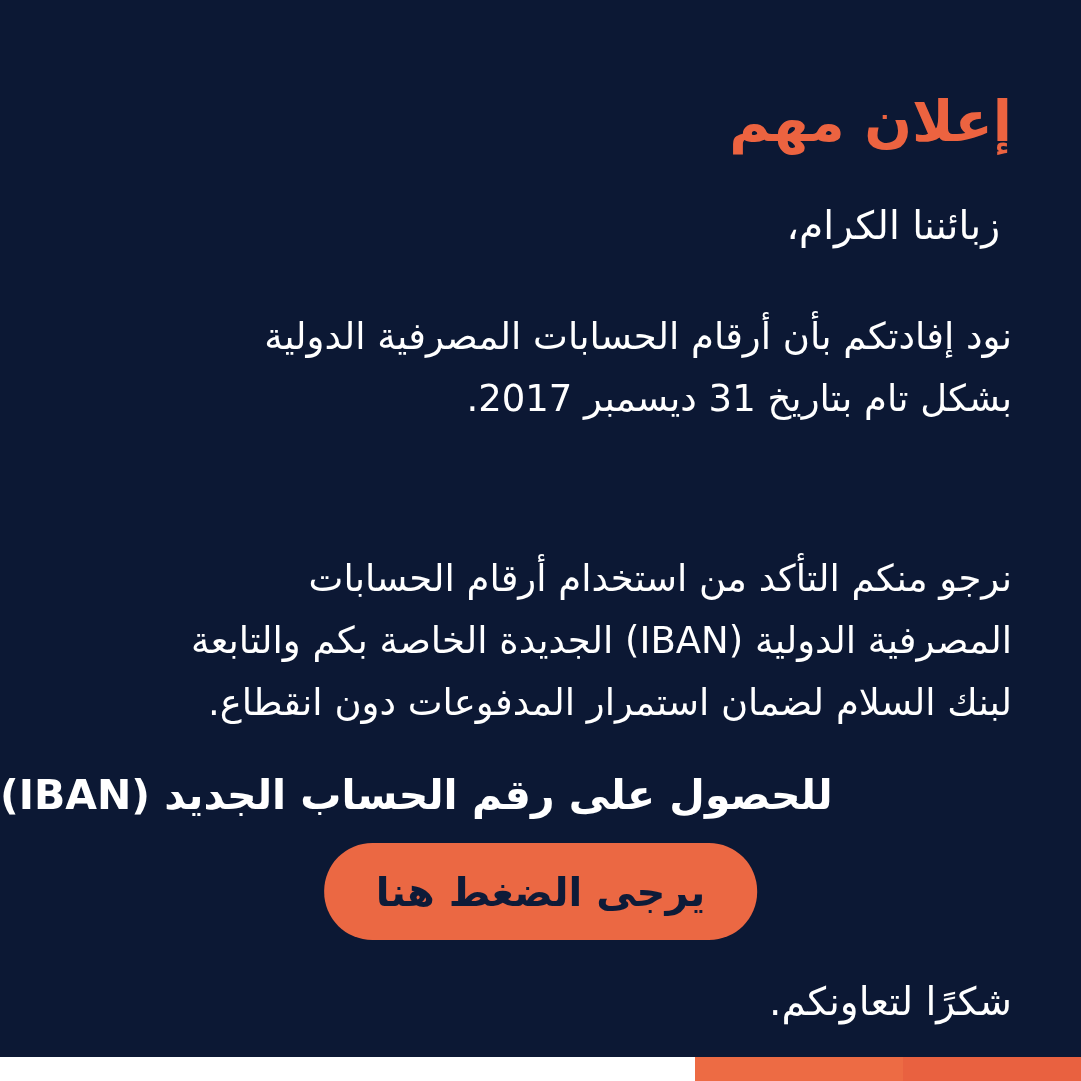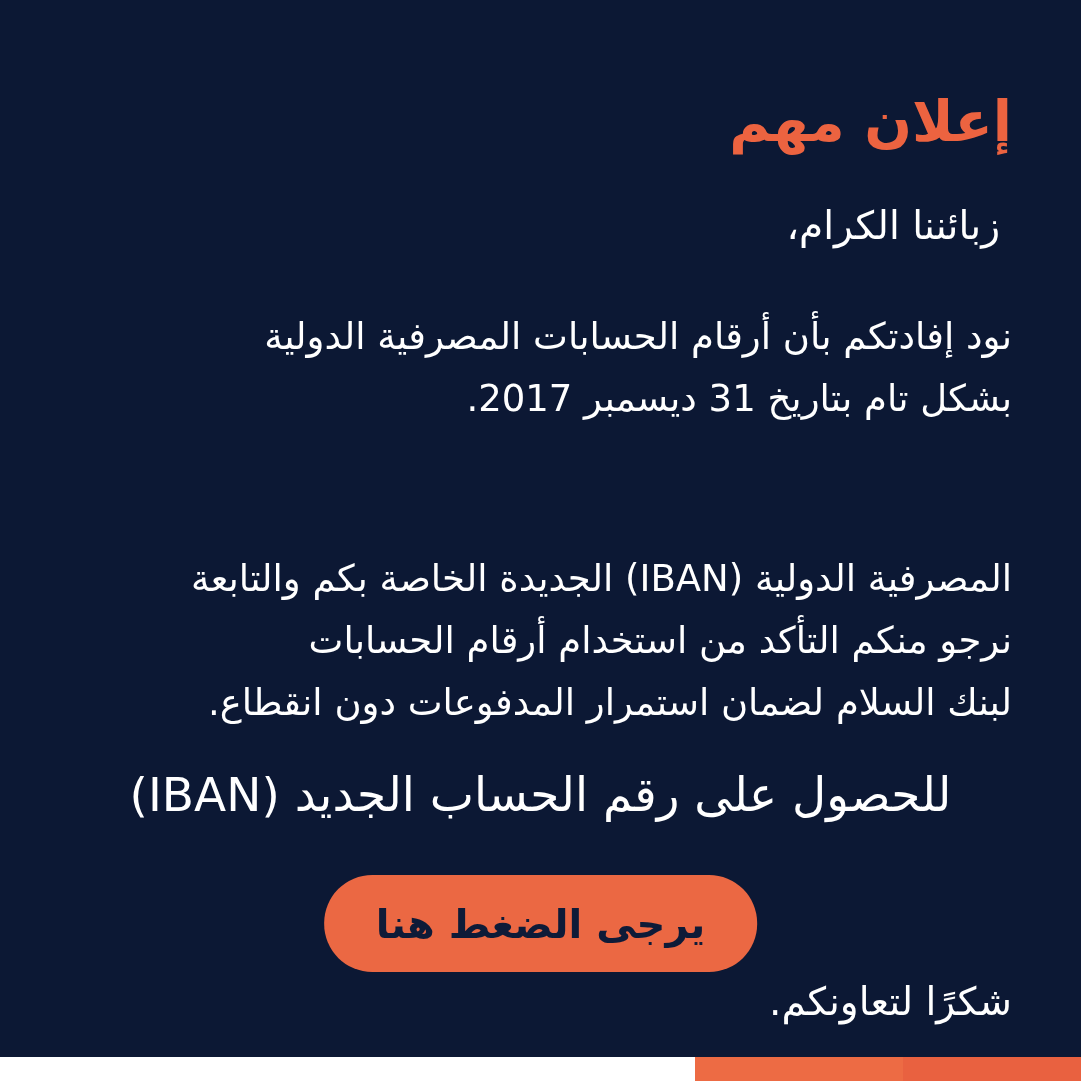--- a/index.html
+++ b/index.html
@@ -34,37 +34,36 @@
     font-size:39px;line-height:52px;font-weight:400;margin:0;
   }
   .para{
     position:absolute;right:69px;left:20px;
     font-size:37px;line-height:62px;font-weight:400;margin:0;
   }
   .para-1{top:306px;}
   .para-2{top:548px;}
   .cta-heading{
     position:absolute;top:764px;left:0;right:0;
-    text-align:center;
-    font-size:47px;line-height:62px;font-weight:400;margin:0;
+    text-align:left;
+    font-size:41px;line-height:62px;font-weight:700;margin:0;
   }
   .cta-button{
     position:absolute;top:843px;left:50%;
     transform:translateX(-50%);
     min-width:402px;height:97px;
     box-sizing:border-box;
     padding:0 52px;
     background:var(--button_bg);
     border:none;border-radius:48px;
     color:var(--button_text);
     font-family:inherit;
     font-size:40px;font-weight:800;
     cursor:pointer;
     white-space:nowrap;
-    margin-top:32px;
   }
   .closing{
     position:absolute;top:974px;right:69px;
     font-size:39px;line-height:56px;font-weight:400;margin:0;
   }
   .footer-strip{position:absolute;bottom:0;height:24px;}
   .footer-white{left:0;width:695px;background:var(--footer_white);}
   .footer-orange-light{left:695px;width:208px;background:var(--footer_orange_light);}
   .footer-orange-dark{left:903px;width:178px;background:var(--footer_orange_dark);}
 </style>
@@ -76,22 +75,22 @@
   <h1 class="title">إعلان مهم</h1>
 
   <p class="greeting">زبائننا الكرام،</p>
 
   <div class="para para-1">
     <div>نود إفادتكم بأن أرقام الحسابات المصرفية الدولية</div>
     <div>بشكل تام بتاريخ 31 ديسمبر 2017.</div>
   </div>
 
   <div class="para para-2">
+    <div>نرجو منكم التأكد من استخدام أرقام الحسابات</div>
     <div>المصرفية الدولية (IBAN) الجديدة الخاصة بكم والتابعة</div>
-    <div>نرجو منكم التأكد من استخدام أرقام الحسابات</div>
     <div>لبنك السلام لضمان استمرار المدفوعات دون انقطاع.</div>
   </div>
 
   <p class="cta-heading">للحصول على رقم الحساب الجديد (IBAN)</p>
 
   <button class="cta-button">
     <span>يرجى الضغط هنا</span>
   </button>
 
   <p class="closing">شكرًا لتعاونكم.</p>

